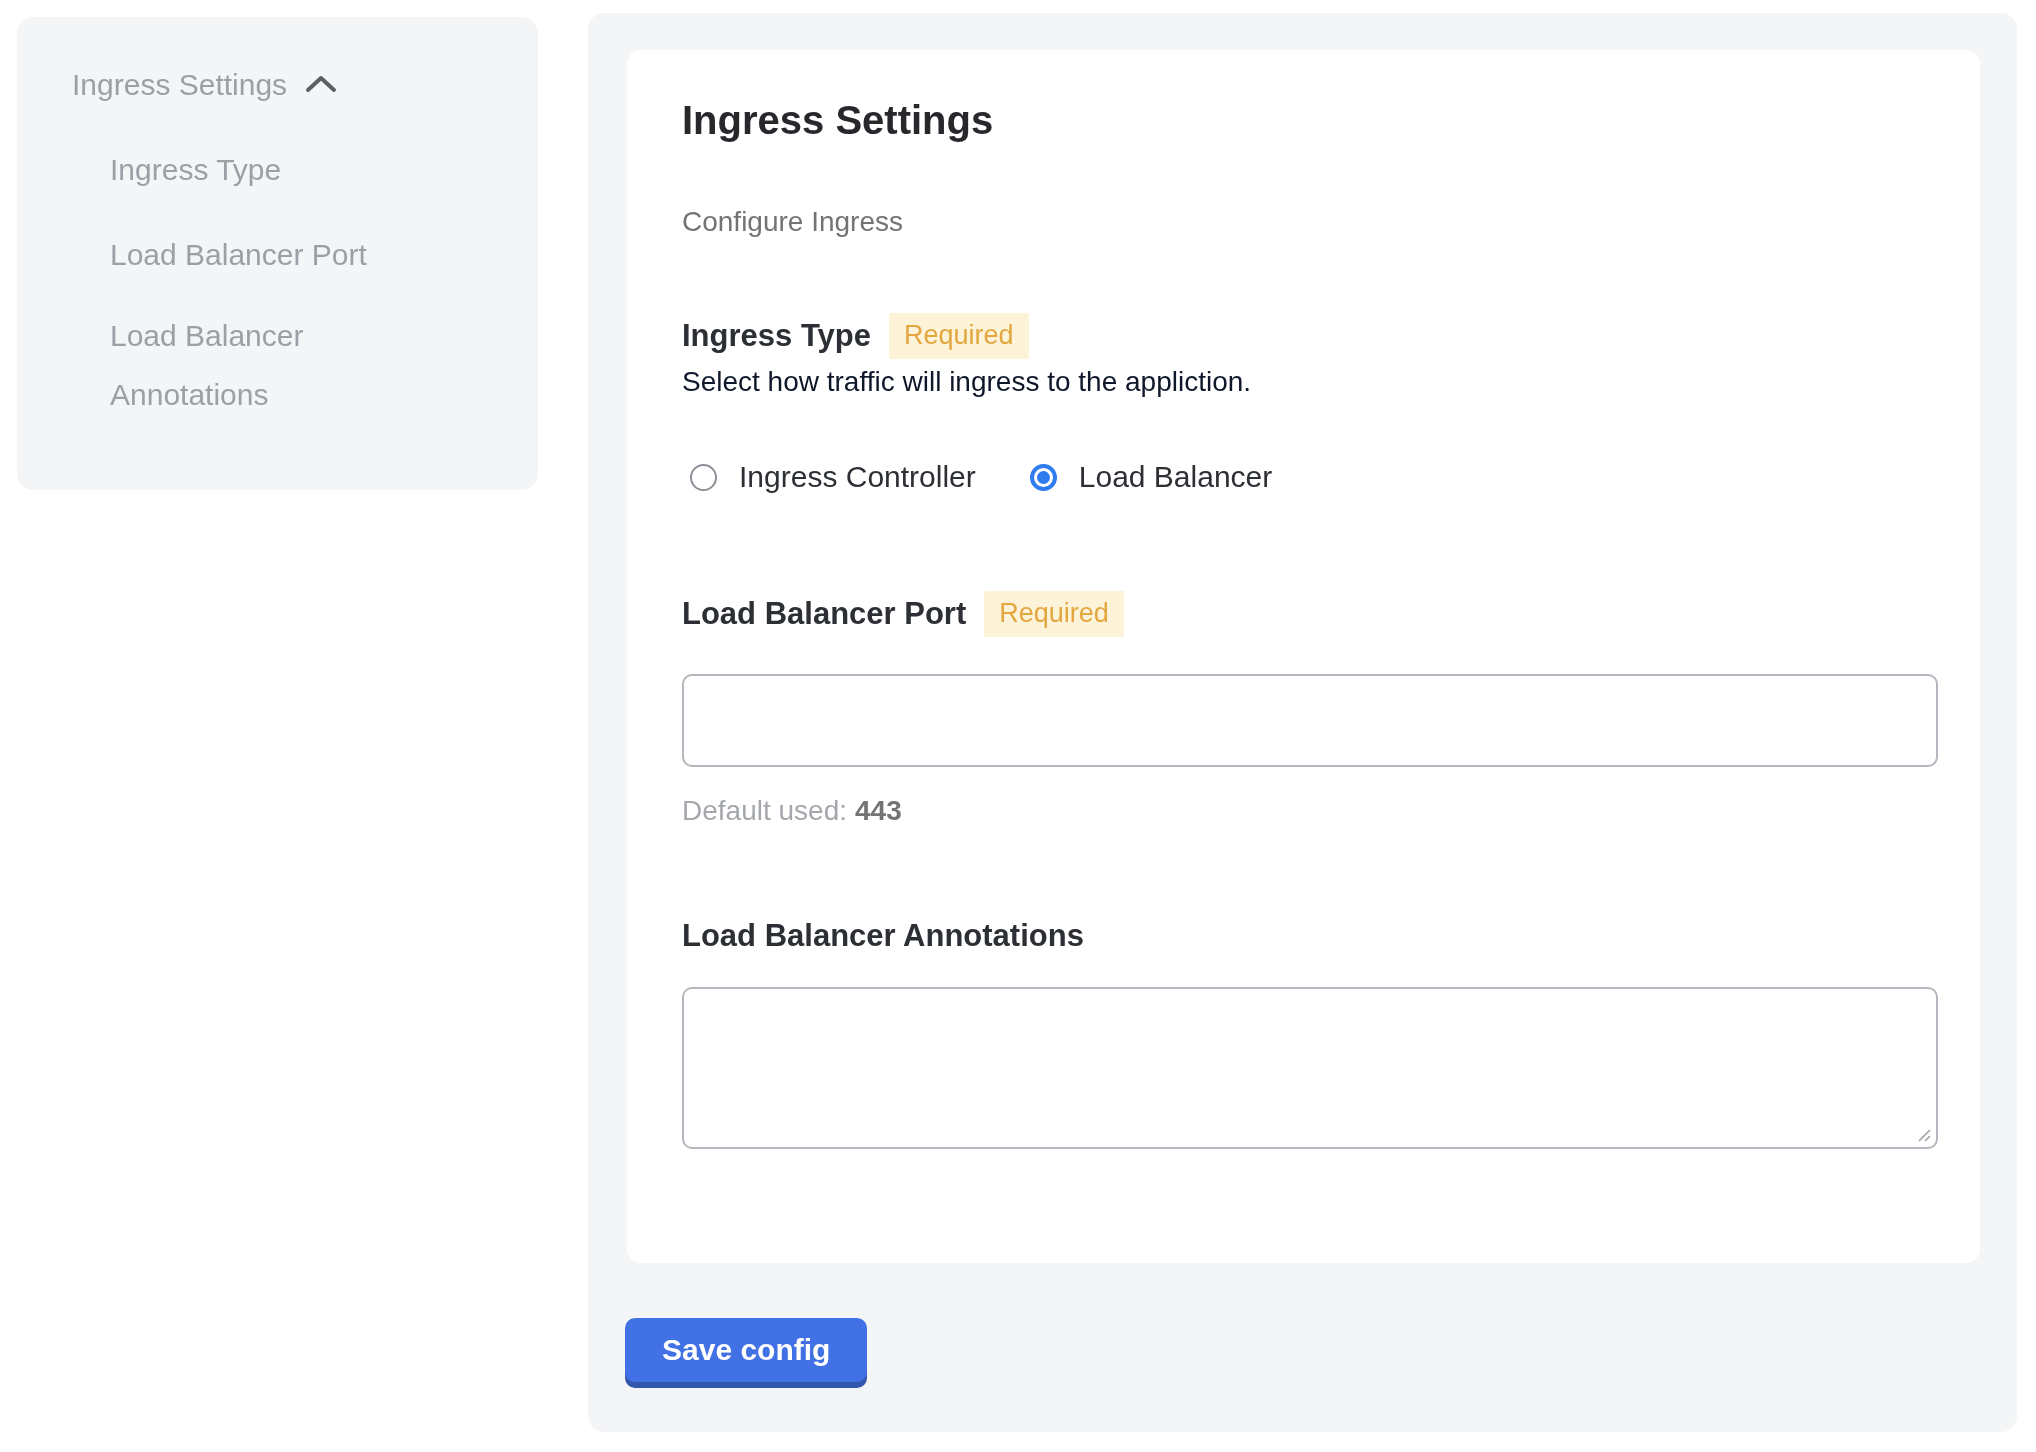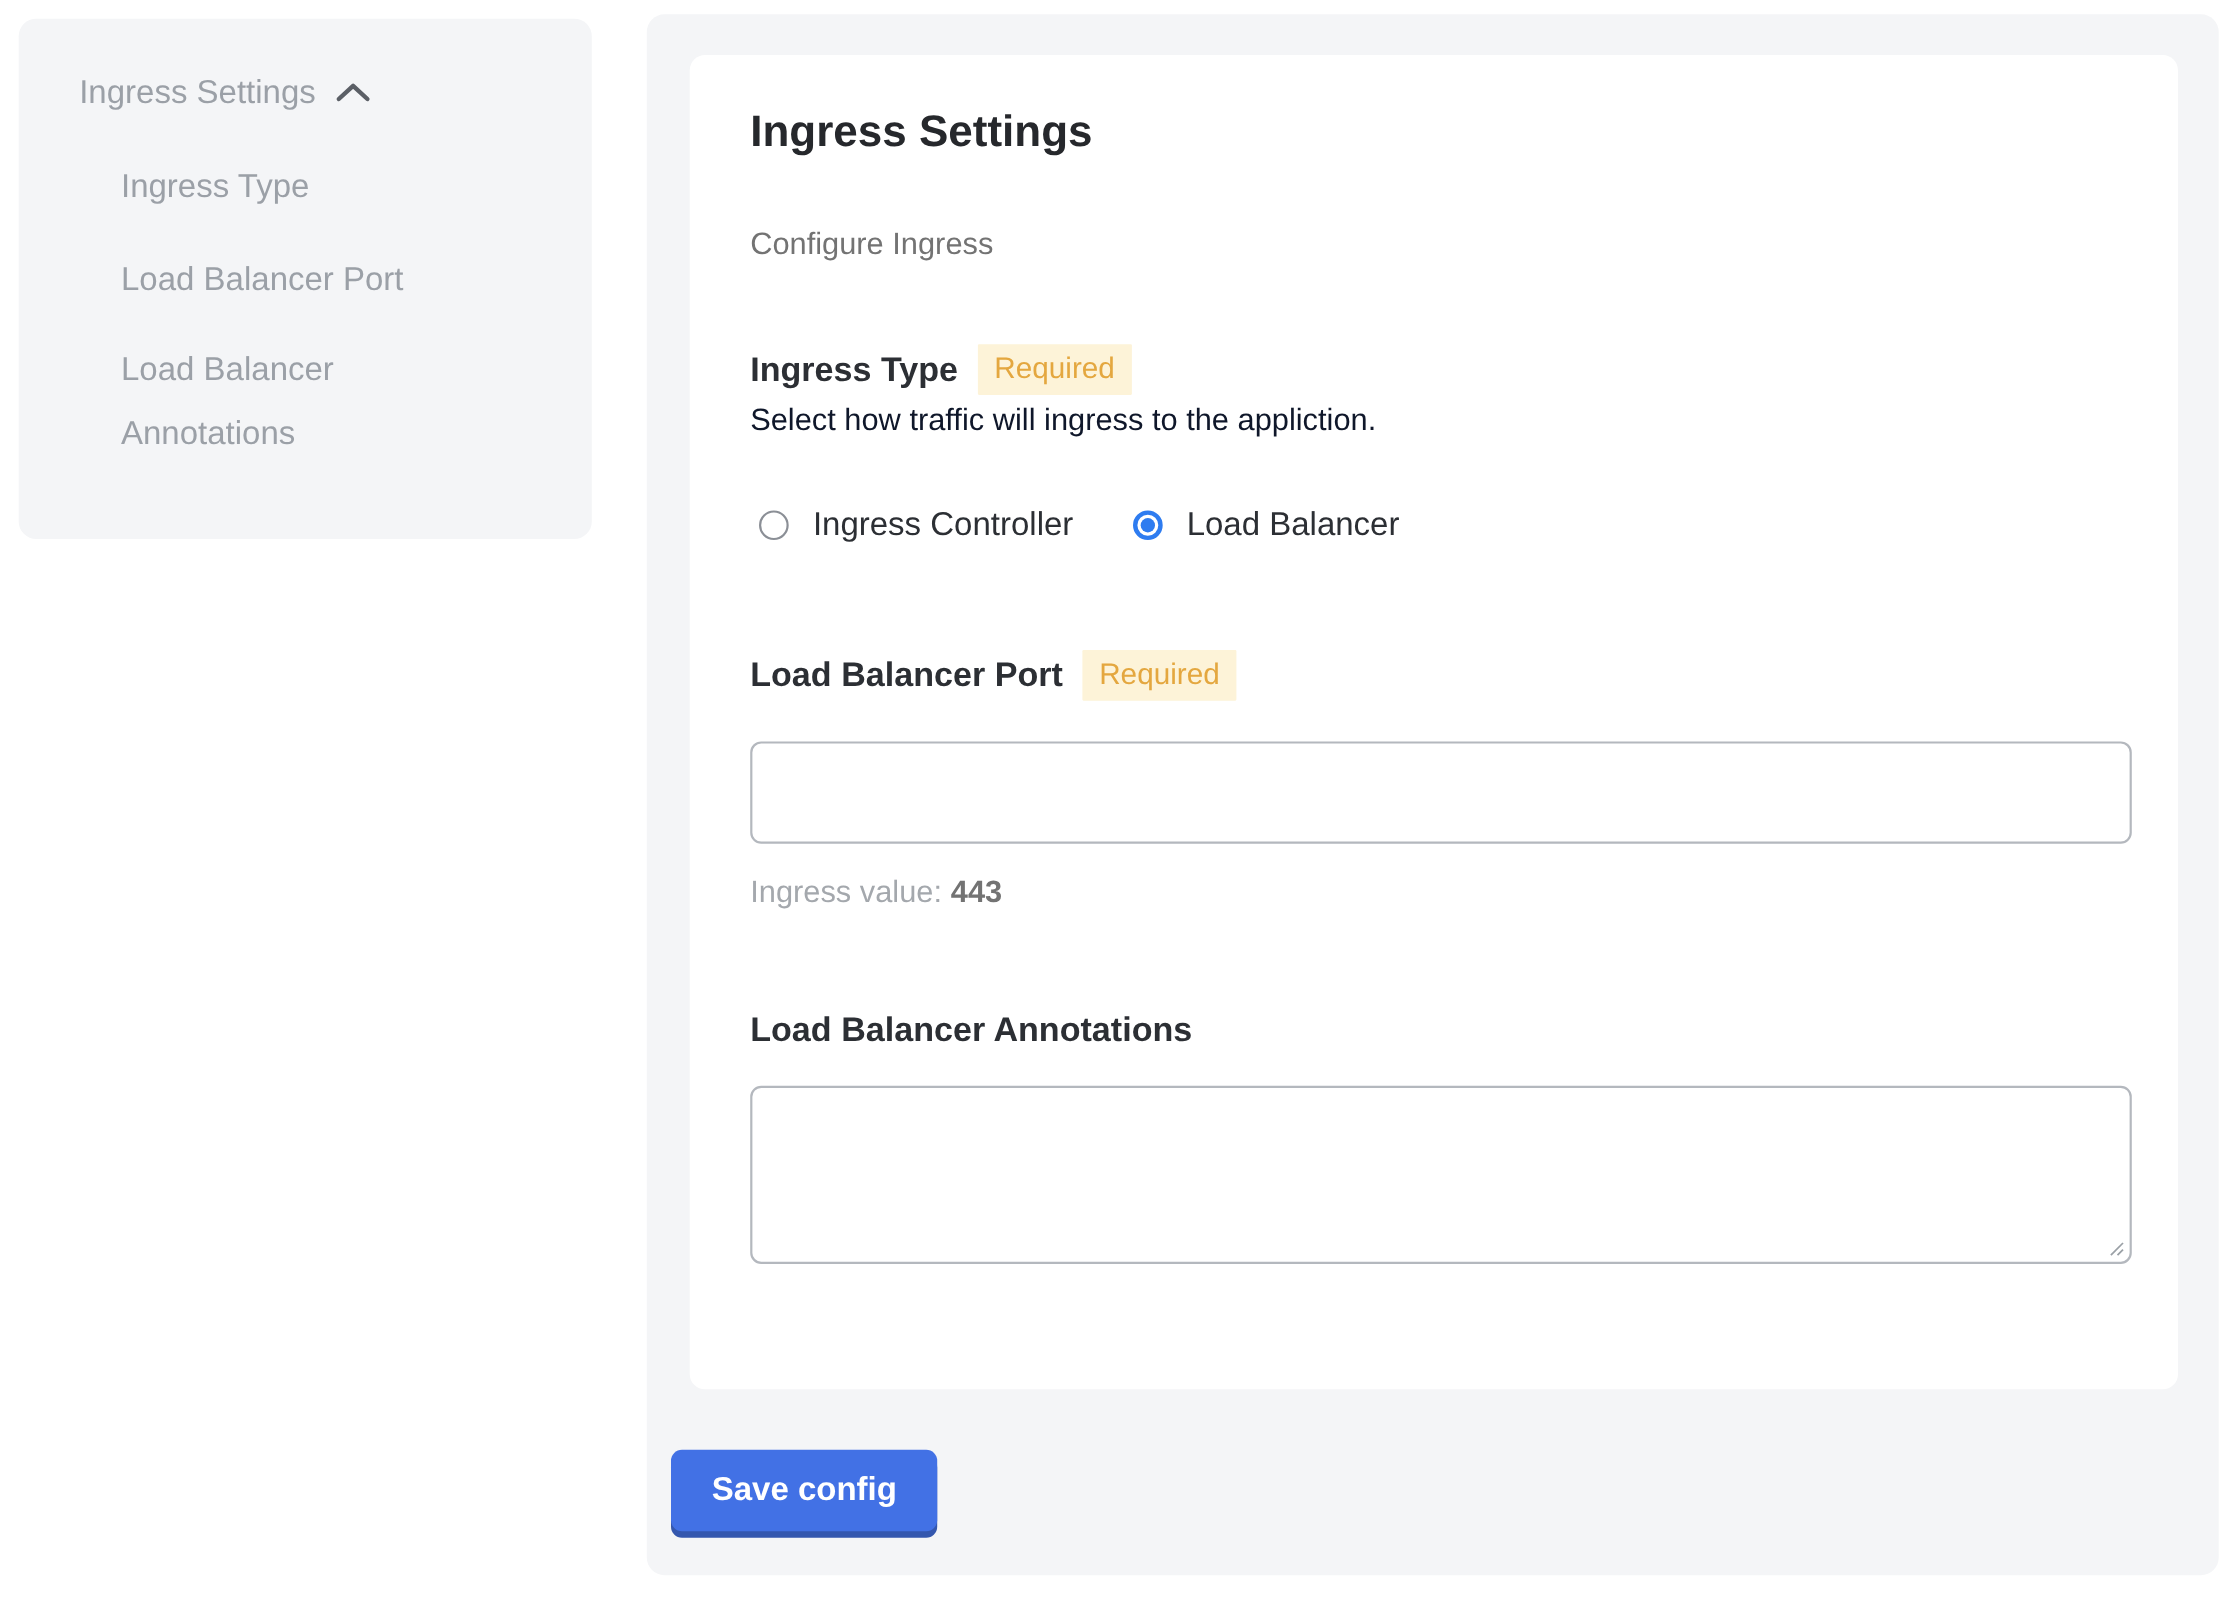--- a/index.html
+++ b/index.html
@@ -180,22 +180,22 @@
   }
   .resize-handle {
     position: absolute;
     right: 7px; bottom: 7px;
     width: 16px; height: 16px;
     pointer-events: none;
   }
   
   .save-btn {
     position: absolute;
-    left: 22px; top: 1305px;
-    height: 74px;
+    left: 37px; top: 1305px;
+    height: 64px;
     padding: 0 37px;
     background: #4271e5;
     border: none;
     border-radius: 10px;
     box-shadow: 0 6px 0 0 #3457ae;
     color: #ffffff;
     font-size: 30px;
     font-weight: 700;
     font-family: "Liberation Sans", sans-serif;
     cursor: pointer;
@@ -242,21 +242,21 @@
     </div>
 
     <div class="field-label-row row-2">
       <span class="field-label">Load Balancer Port</span>
       <span class="badge">Required</span>
     </div>
 
     <input class="text-input" type="text" value="" style="">
 
     <div class="default-line">
-      <span>Ingress value:</span><b>443</b>
+      <span>Default used:</span><b>443</b>
     </div>
 
     <div class="field-label-row row-3">
       <span class="field-label">Load Balancer Annotations</span>
     </div>
 
     <div class="ta-wrap">
       <textarea style=""></textarea>
       <svg class="resize-handle" viewBox="0 0 16 16">
         <line x1="4" y1="15" x2="15" y2="4" stroke="#9aa0a6" stroke-width="1.6"></line>

